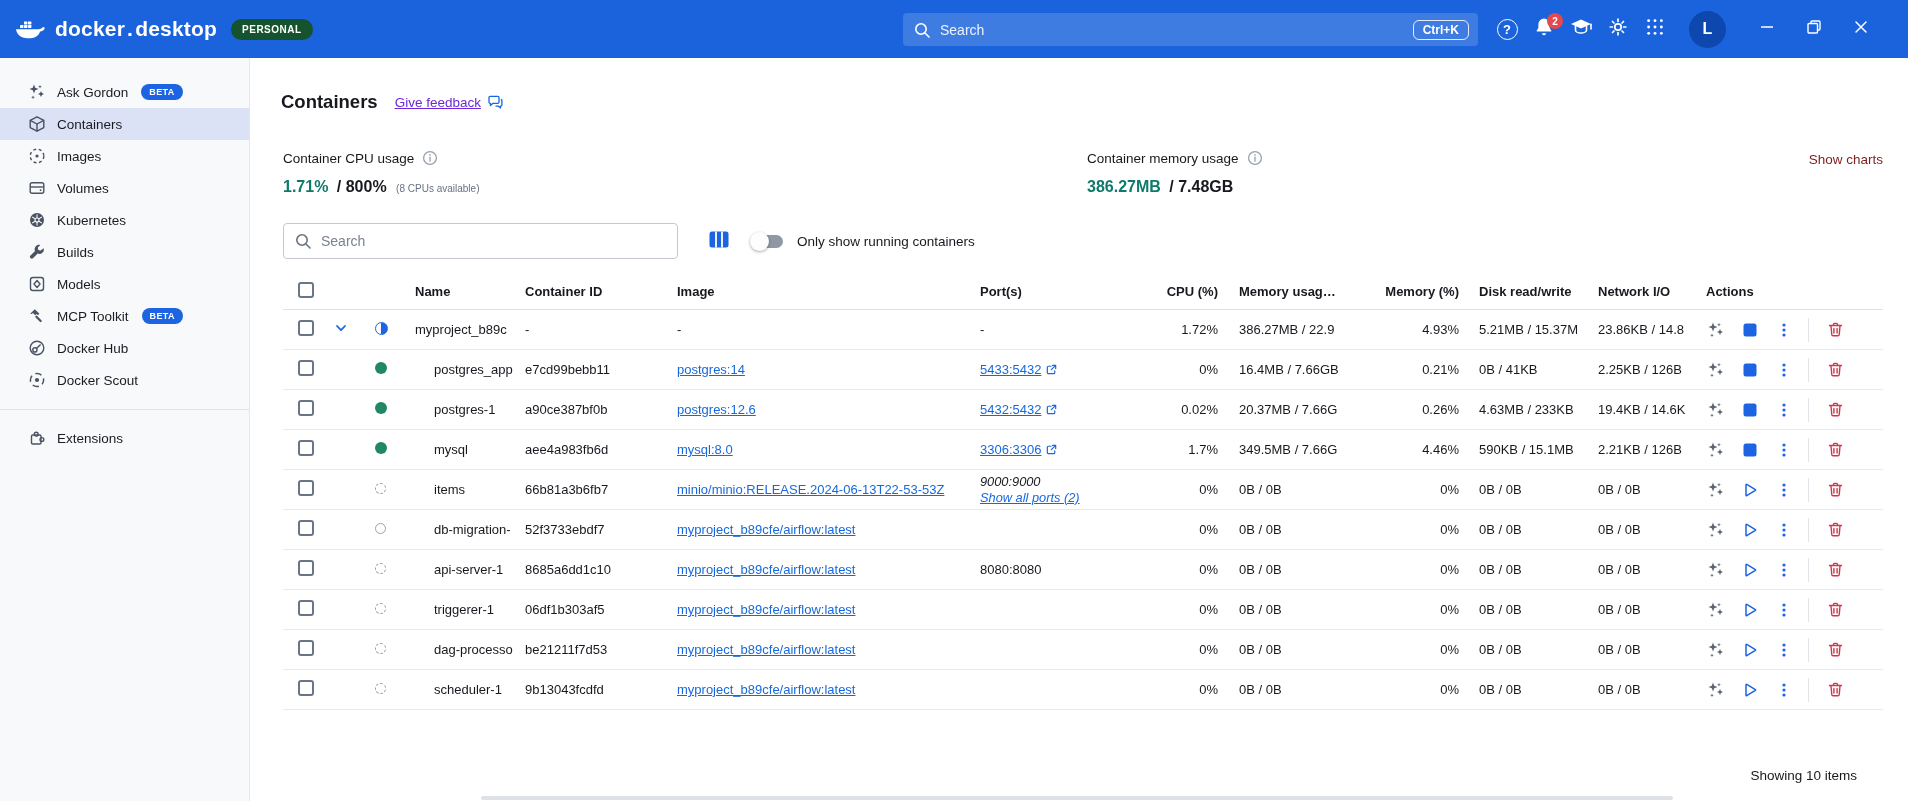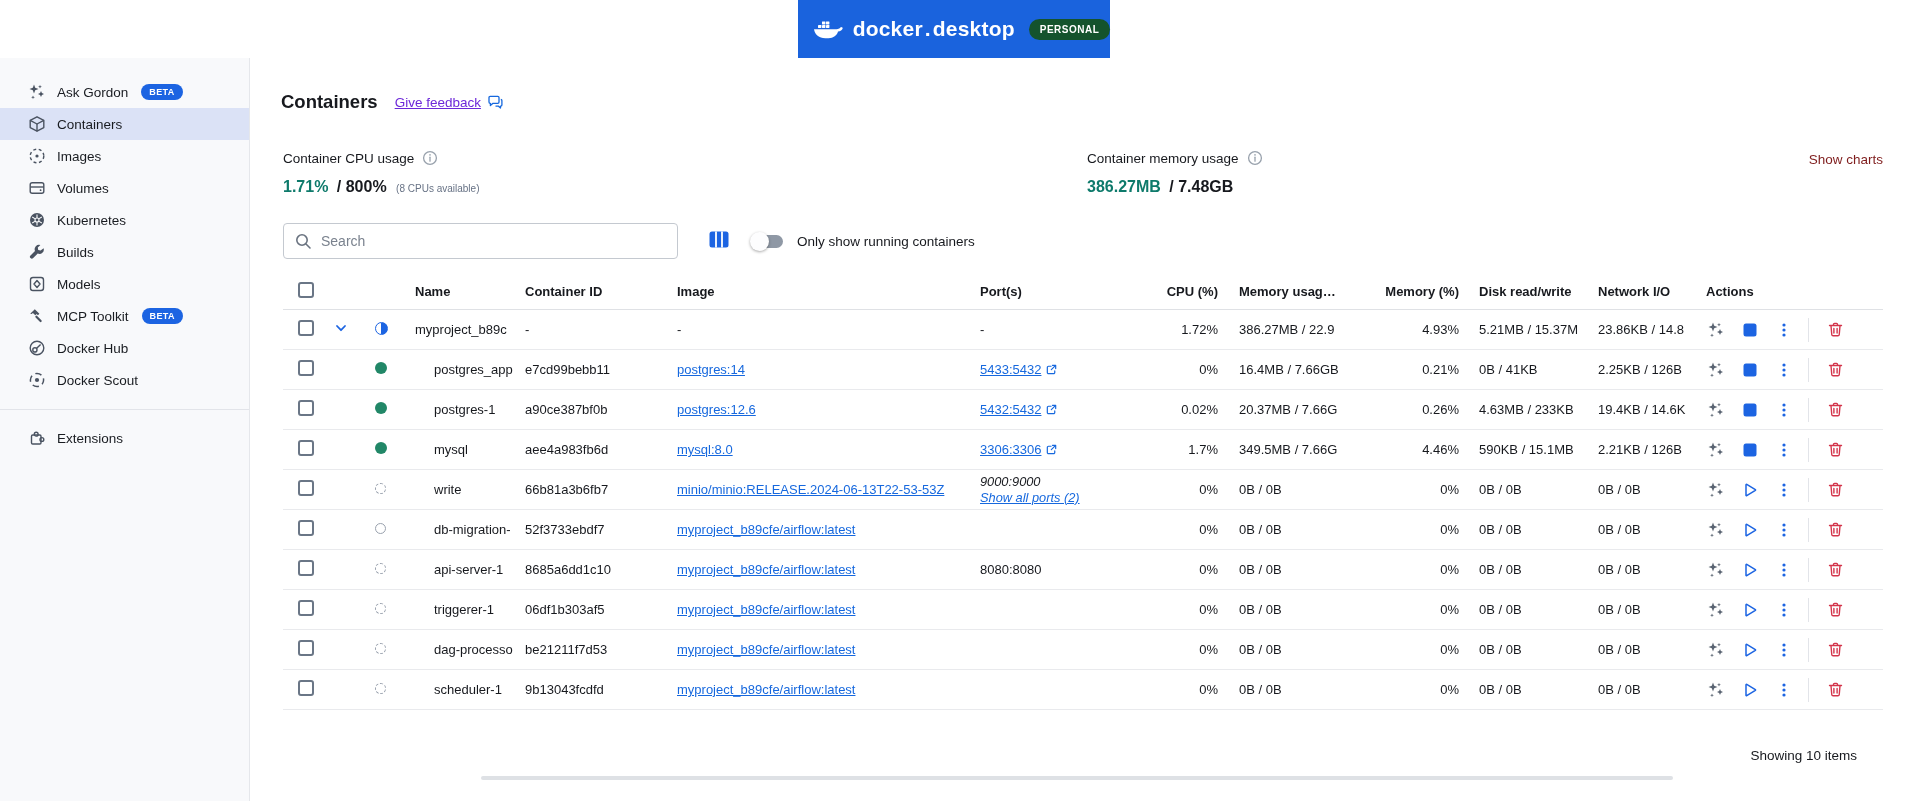--- a/index.html
+++ b/index.html
@@ -2,21 +2,21 @@
 <html><head>
 <meta charset="utf-8">
 <style>
   * { box-sizing: border-box; }
   html,body { margin:0; padding:0; }
   body {
     width:1908px; height:801px; overflow:hidden;
     font-family:"Liberation Sans","DejaVu Sans",sans-serif;
     color:#17191E; background:#fff;
   }
-  .app { width:1908px; height:801px; display:flex; flex-direction:column;align-items:center; }
+  .app { width:1908px; height:801px; display:flex; flex-direction:column; }
 
   
   .header { height:58px; flex:0 0 58px; background:#1A63DD; color:#fff; position:relative; display:flex; align-items:center; }
   .brand { display:flex; align-items:center; gap:10px; margin-left:15px; }
   .brand-text { display:flex; align-items:baseline; font-size:21px; font-weight:700; letter-spacing:.2px; }
   .brand-dot { margin:0 2px; font-weight:700; }
   .plan-badge { background:#14532d; border-radius:12px; padding:5px 11px; font-size:10px; font-weight:700; letter-spacing:.5px; margin-left:14px; }
   .hsearch { position:absolute; left:903px; top:13px; width:575px; height:33px; background:rgba(255,255,255,.16); border-radius:4px; display:flex; align-items:center; padding:0 9px 0 10px; cursor:text; }
   .hsearch-ph { color:rgba(255,255,255,.9); font-size:14px; margin-left:9px; flex:1; }
   .ctrlk { border:1px solid rgba(255,255,255,.85); border-radius:6px; font-size:12px; font-weight:700; padding:2px 9px; }
@@ -95,21 +95,21 @@
 
   .link { color:#1668DE; text-decoration:underline; cursor:pointer; }
   .link.plain { color:#17191E; text-decoration:none; cursor:default; }
   .port-wrap { display:flex; align-items:center; gap:4px; }
   .port-two { display:flex; flex-direction:column; line-height:16px; font-size:12.8px;font-style:italic; }
   .ext-icon { display:inline-flex; }
 
   .act { width:20px; height:20px; display:flex; align-items:center; justify-content:center; margin-right:14px; cursor:pointer; }
   .act-divider { width:1px; height:24px; background:#E2E4E9; margin-right:16px; }
 
-  .table-footer { margin-top:38px; text-align:right; font-size:13.5px; padding-right:26px; }
+  .table-footer { margin-top:58px; text-align:right; font-size:13.5px; padding-right:26px; }
   .hscrollbar { margin-top:13px; margin-left:198px; width:1192px; height:4px; border-radius:2px; background:#DEE1E5; cursor:pointer; }
 </style>
 </head>
 <body>
 
 <div class="app">
 
   <div class="header">
     <div class="brand">
       <span class="side-icon" style="width:30px;height:22px;flex-basis:30px;" id="whale-slot">
@@ -638,21 +638,21 @@
                     <path d="M4 4.8 l0.75 8.7 a1.4 1.4 0 0 0 1.4 1.3 h4.7 a1.4 1.4 0 0 0 1.4 -1.3 L13 4.8"></path>
                     <path d="M6.9 7.5 v4.5 M10.1 7.5 v4.5"></path>
                   </svg>
                 </span>
     </div>
   </div>
             <div class="trow">
     <div class="cell"><span class="checkbox"></span></div>
     <div class="cell"></div>
     <div class="cell"><span class="status-dot stopped"></span></div>
-    <div class="cell c-name indent"><span>write</span></div>
+    <div class="cell c-name indent"><span>items</span></div>
     <div class="cell c-id">66b81a3b6fb7</div>
     <div class="cell c-image"><a class="link">minio/minio:RELEASE.2024-06-13T22-53-53Z</a></div>
     <div class="cell c-ports">
                 <span class="port-two">
                   <span>9000:9000</span>
                   <a class="link">Show all ports (2)</a>
                 </span>
               </div>
     <div class="cell c-cpu">0%</div>
     <div class="cell c-mem">0B / 0B</div>

